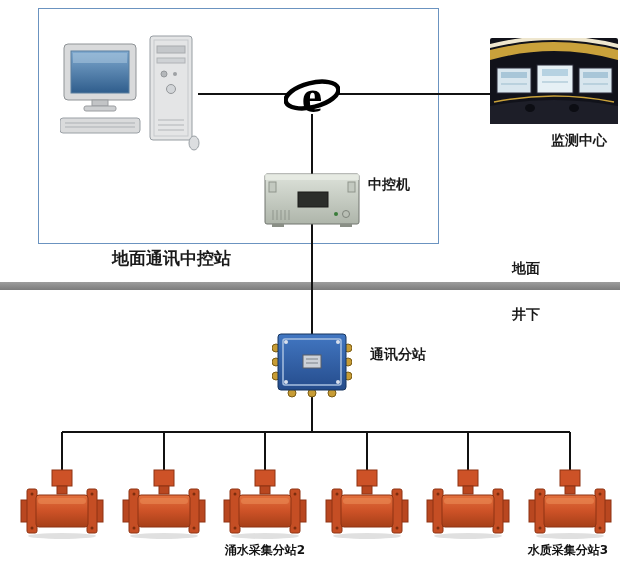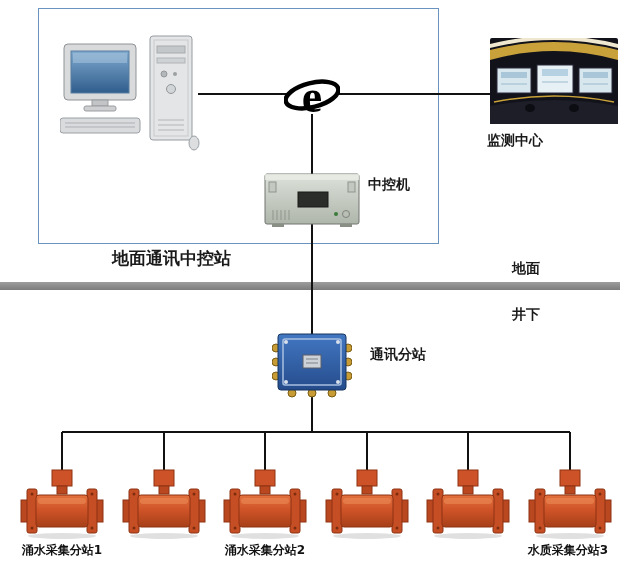--- a/index.html
+++ b/index.html
@@ -14,21 +14,21 @@
   .wires{position:absolute;left:0;top:0;z-index:1;}
   .divider{
     position:absolute;left:0;top:282px;width:620px;height:8px;z-index:0;
     background:linear-gradient(#9d9d9d,#7c7c7c);
   }
   .node{position:absolute;z-index:2;}
   .lbl{
     position:absolute;z-index:3;color:#1a1a1a;font-weight:600;
     font-size:14px;line-height:1.2;white-space:nowrap;
   }
-  .lbl.center{text-align:left;}
+  .lbl.center{text-align:right;}
   .dev-lbl{
     position:absolute;z-index:3;color:#111;font-weight:600;font-size:12px;
     width:112px;text-align:center;top:542px;white-space:nowrap;
   }
 </style>
 </head>
 <body>
 
 <div class="canvas">
 
@@ -277,17 +277,16 @@
       <rect x="67" y="21" width="10" height="44" rx="2" fill="#c54e24" stroke="#8e3312"></rect>
       <rect x="16" y="27" width="52" height="32" rx="3" fill="url(#g-dev)" stroke="#8e3312"></rect>
       <rect x="18" y="30" width="48" height="6" rx="3" fill="#eb8b55" opacity="0.6"></rect>
       <circle cx="12" cy="26" r="1.5" fill="#7c2d0e"></circle>
         <circle cx="12" cy="60" r="1.5" fill="#7c2d0e"></circle>
       <circle cx="72" cy="26" r="1.5" fill="#7c2d0e"></circle>
         <circle cx="72" cy="60" r="1.5" fill="#7c2d0e"></circle>
     </svg>
   </div>
 
-  <div class="dev-lbl" style="left:6px">涌水采集分站1</div>
   <div class="dev-lbl" style="left:209px">涌水采集分站2</div>
   <div class="dev-lbl" style="left:512px">水质采集分站3</div>
 
 </div>
 
 </body></html>

